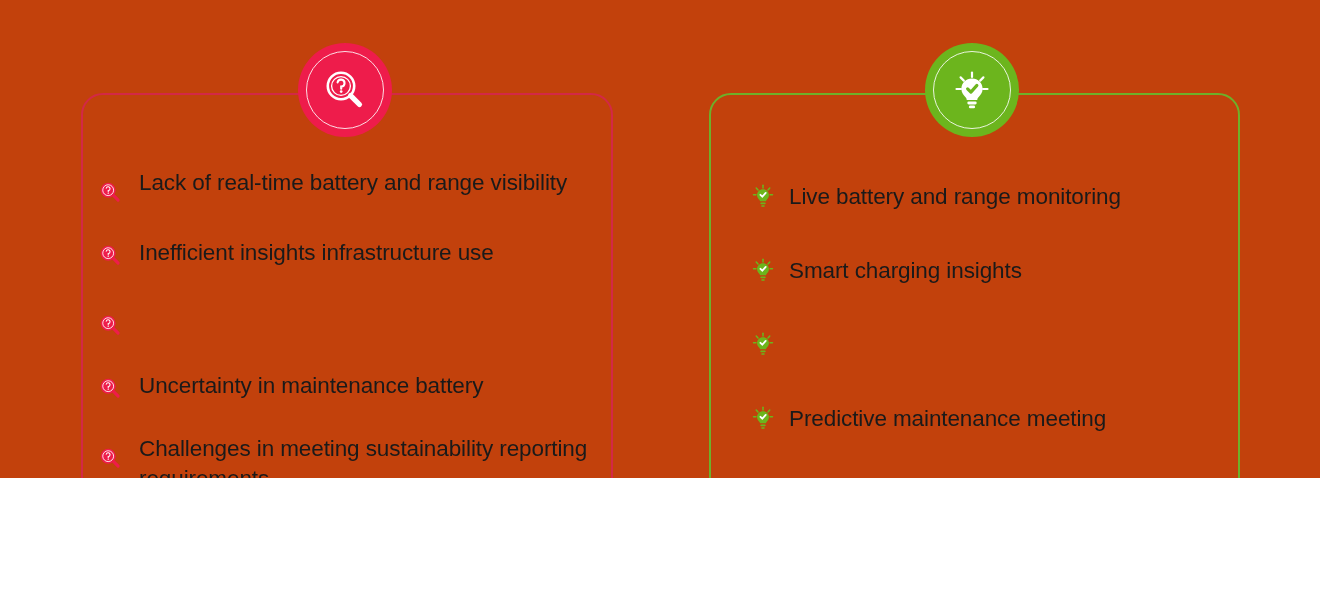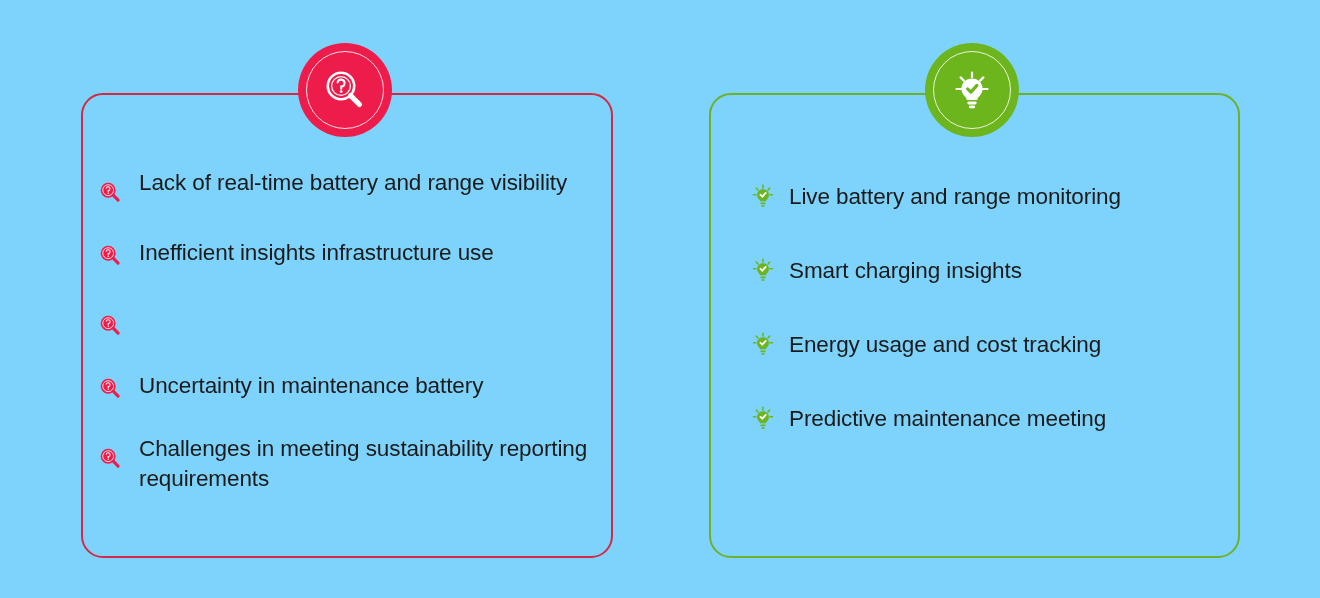--- a/index.html
+++ b/index.html
@@ -8,22 +8,22 @@
     padding: 0;
     background: #ffffff;
   }
   body {
     font-family: "Liberation Sans", sans-serif;
     -webkit-font-smoothing: antialiased;
   }
   #canvas {
     position: relative;
     width: 1320px;
-    height: 598px;
-    background: #7dd3fc;
+    height: 478px;
+    background: #c2410c;
     overflow: hidden;
   }
 
   
   .card {
     position: absolute;
     box-sizing: border-box;
     background: transparent;
     border-style: solid;
     border-width: 2px;
@@ -295,21 +295,20 @@
             <line x1="36.5" y1="8.5" x2="33.2" y2="12.2"></line>
             <line x1="6.5" y1="21" x2="11" y2="21"></line>
             <line x1="41.5" y1="21" x2="37" y2="21"></line>
           </g>
           <path d="M24 10.5c-6.3 0-11 4.8-11 10.7 0 4 2.2 6.5 3.8 8.4 1.1 1.2 1.7 2 1.7 3.3h11c0-1.3 0.6-2.1 1.7-3.3 1.6-1.9 3.8-4.4 3.8-8.4 0-5.9-4.7-10.7-11-10.7z" fill="#6CB51D"></path>
           <rect x="19" y="35" width="10" height="3.2" rx="1.6" fill="#6CB51D"></rect>
           <rect x="20.6" y="40" width="6.8" height="3" rx="1.5" fill="#6CB51D"></rect>
           <path d="M19.3 21 L22.7 24.5 L29 17.4" fill="none" stroke="#ffffff" stroke-width="3.4" stroke-linecap="round" stroke-linejoin="round"></path>
         </svg>
       </span>
-      <span class="item-text">Energy usage and cost tracking</span>
     </div>
 
     <div class="list-item">
       <span class="bullet-icon">
         <svg width="26" height="28" viewBox="0 0 48 50" aria-hidden="true">
           <g stroke="#6CB51D" stroke-width="2.8" stroke-linecap="round">
             <line x1="24" y1="3.5" x2="24" y2="8.5"></line>
             <line x1="11.5" y1="8.5" x2="14.8" y2="12.2"></line>
             <line x1="36.5" y1="8.5" x2="33.2" y2="12.2"></line>
             <line x1="6.5" y1="21" x2="11" y2="21"></line>

